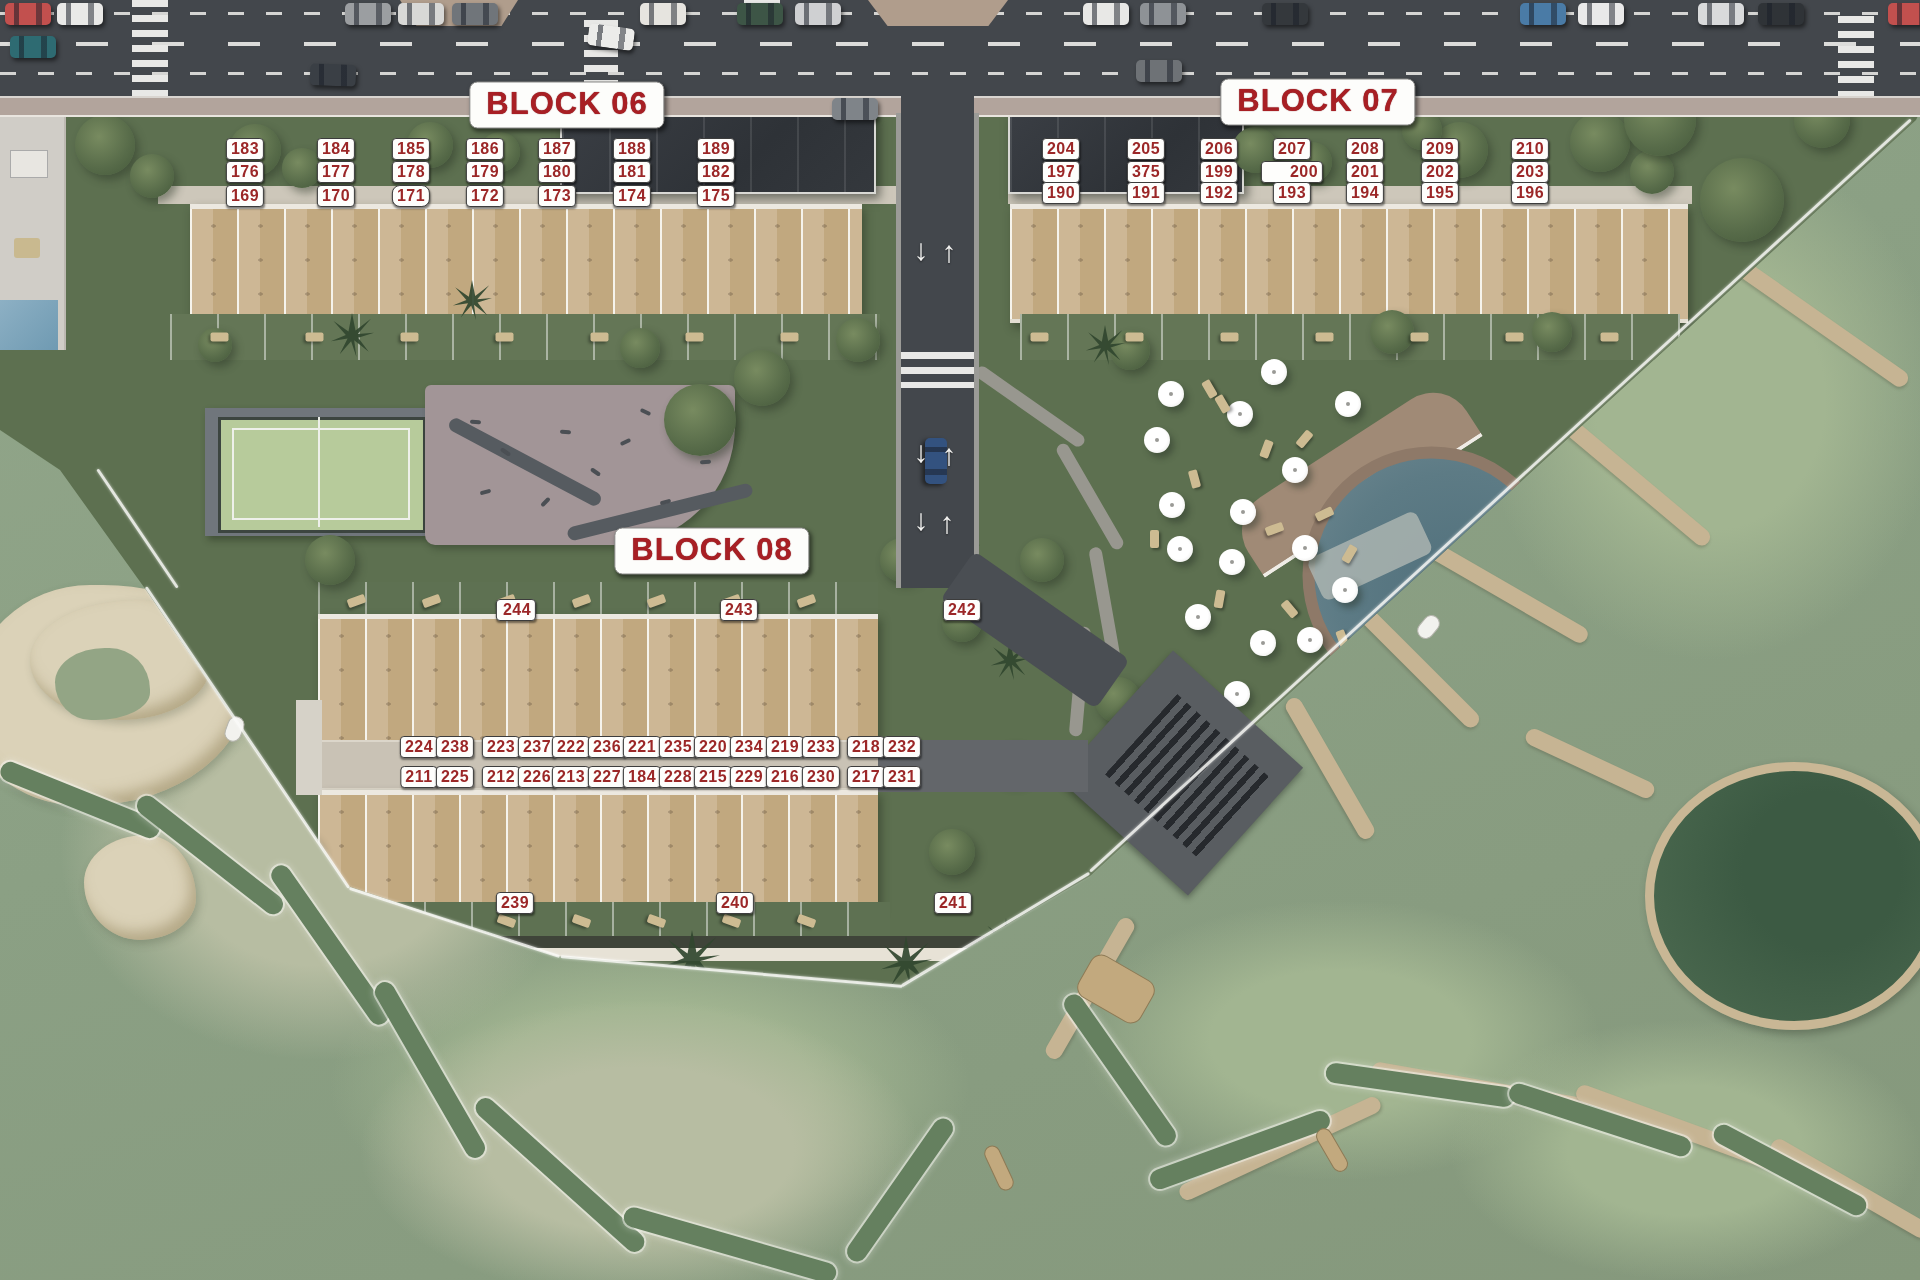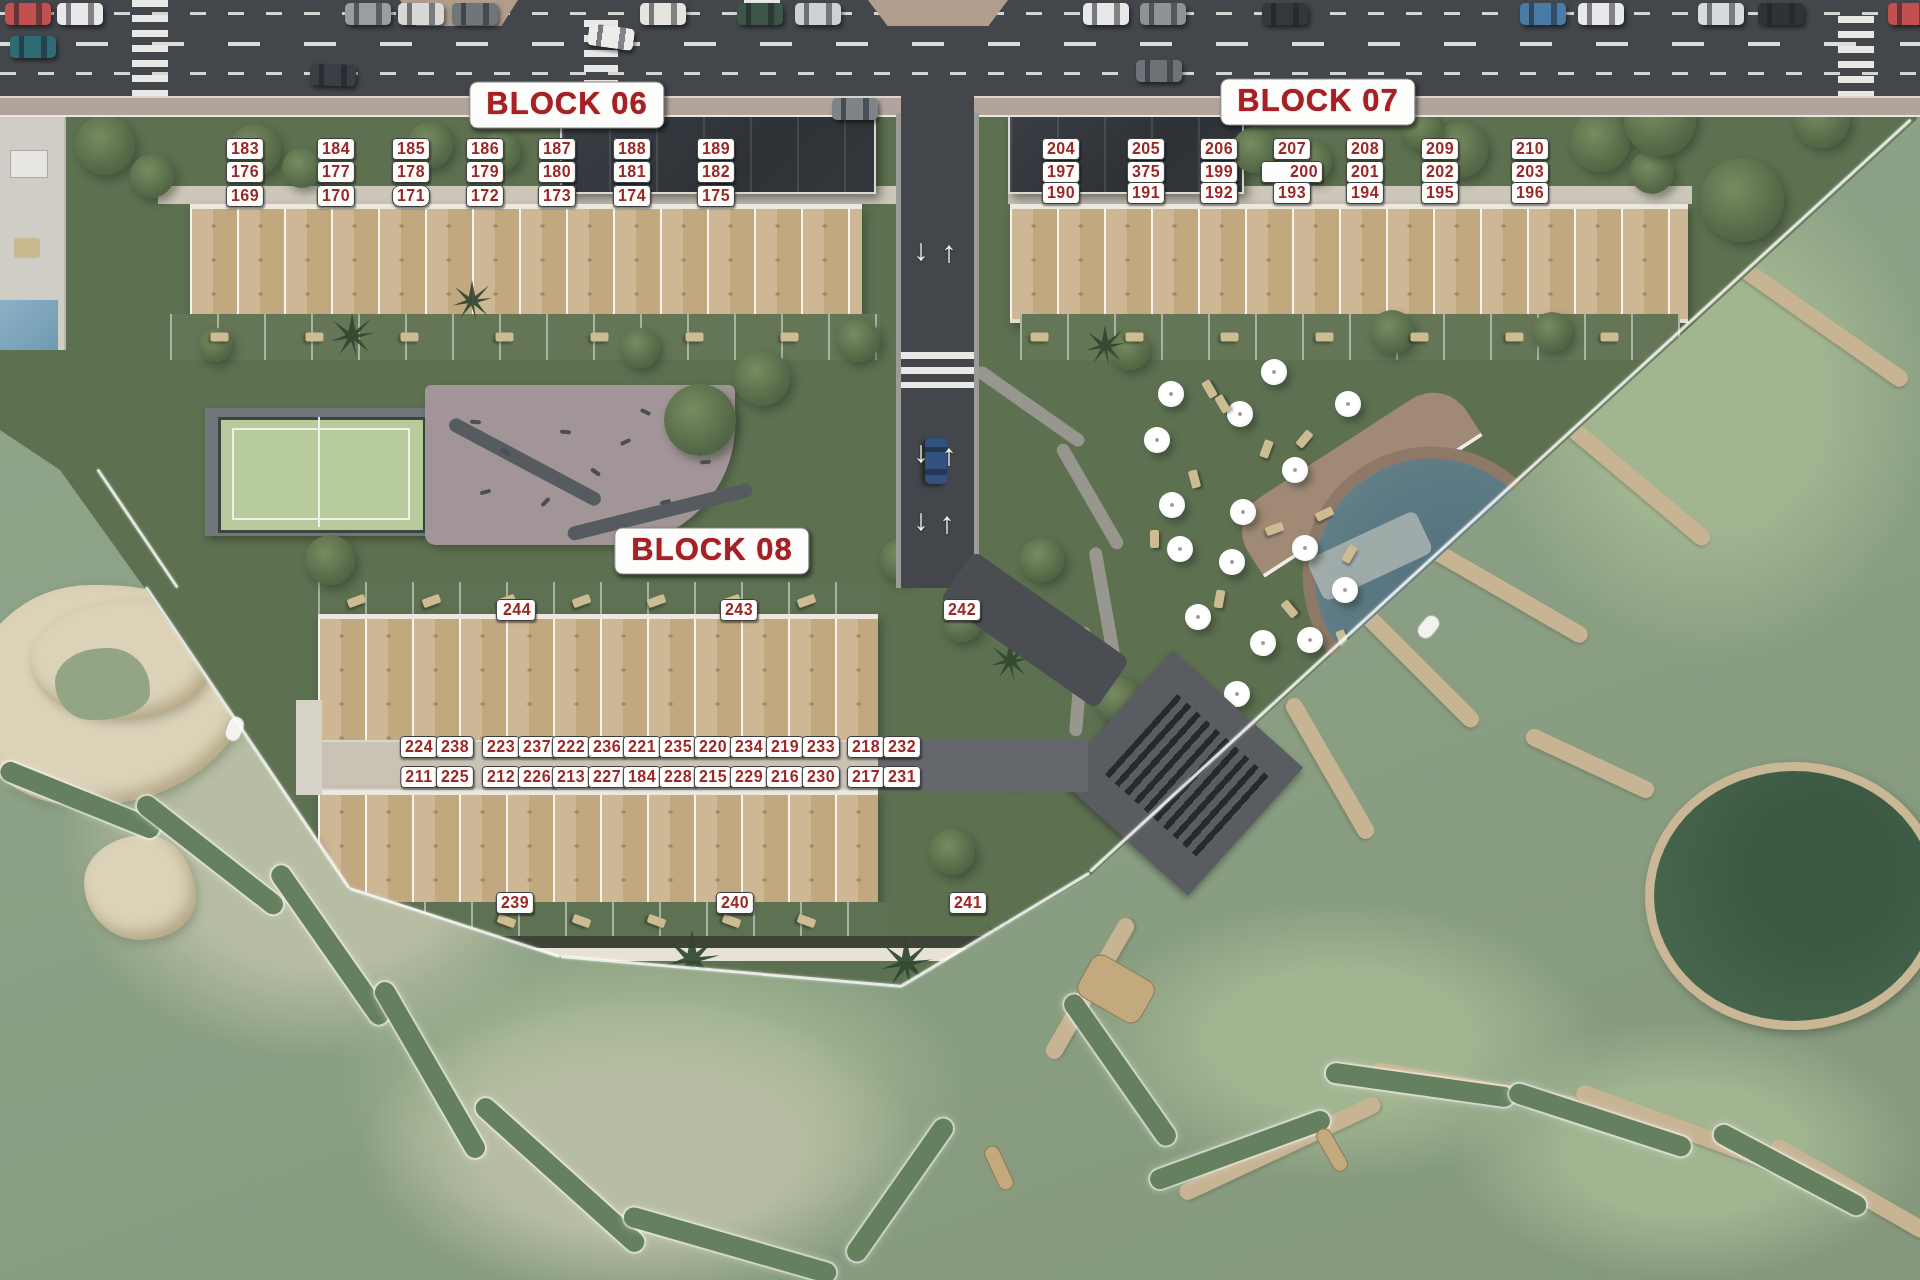--- a/index.html
+++ b/index.html
@@ -430,15 +430,15 @@
       <div class="badge" style="left: 642px; top: 777px;">184</div>
       <div class="badge" style="left: 678px; top: 777px;">228</div>
       <div class="badge" style="left: 713px; top: 777px;">215</div>
       <div class="badge" style="left: 749px; top: 777px;">229</div>
       <div class="badge" style="left: 785px; top: 777px;">216</div>
       <div class="badge" style="left: 821px; top: 777px;">230</div>
       <div class="badge" style="left: 866px; top: 777px;">217</div>
       <div class="badge" style="left: 902px; top: 777px;">231</div>
       <div class="badge" style="left: 515px; top: 903px;">239</div>
       <div class="badge" style="left: 735px; top: 903px;">240</div>
-      <div class="badge" style="left: 953px; top: 903px; margin-left: 15px;">241</div>
+      <div class="badge" style="left: 953px; top: 903px;">241</div>
     </div>
 </div>
 
 </body></html>

